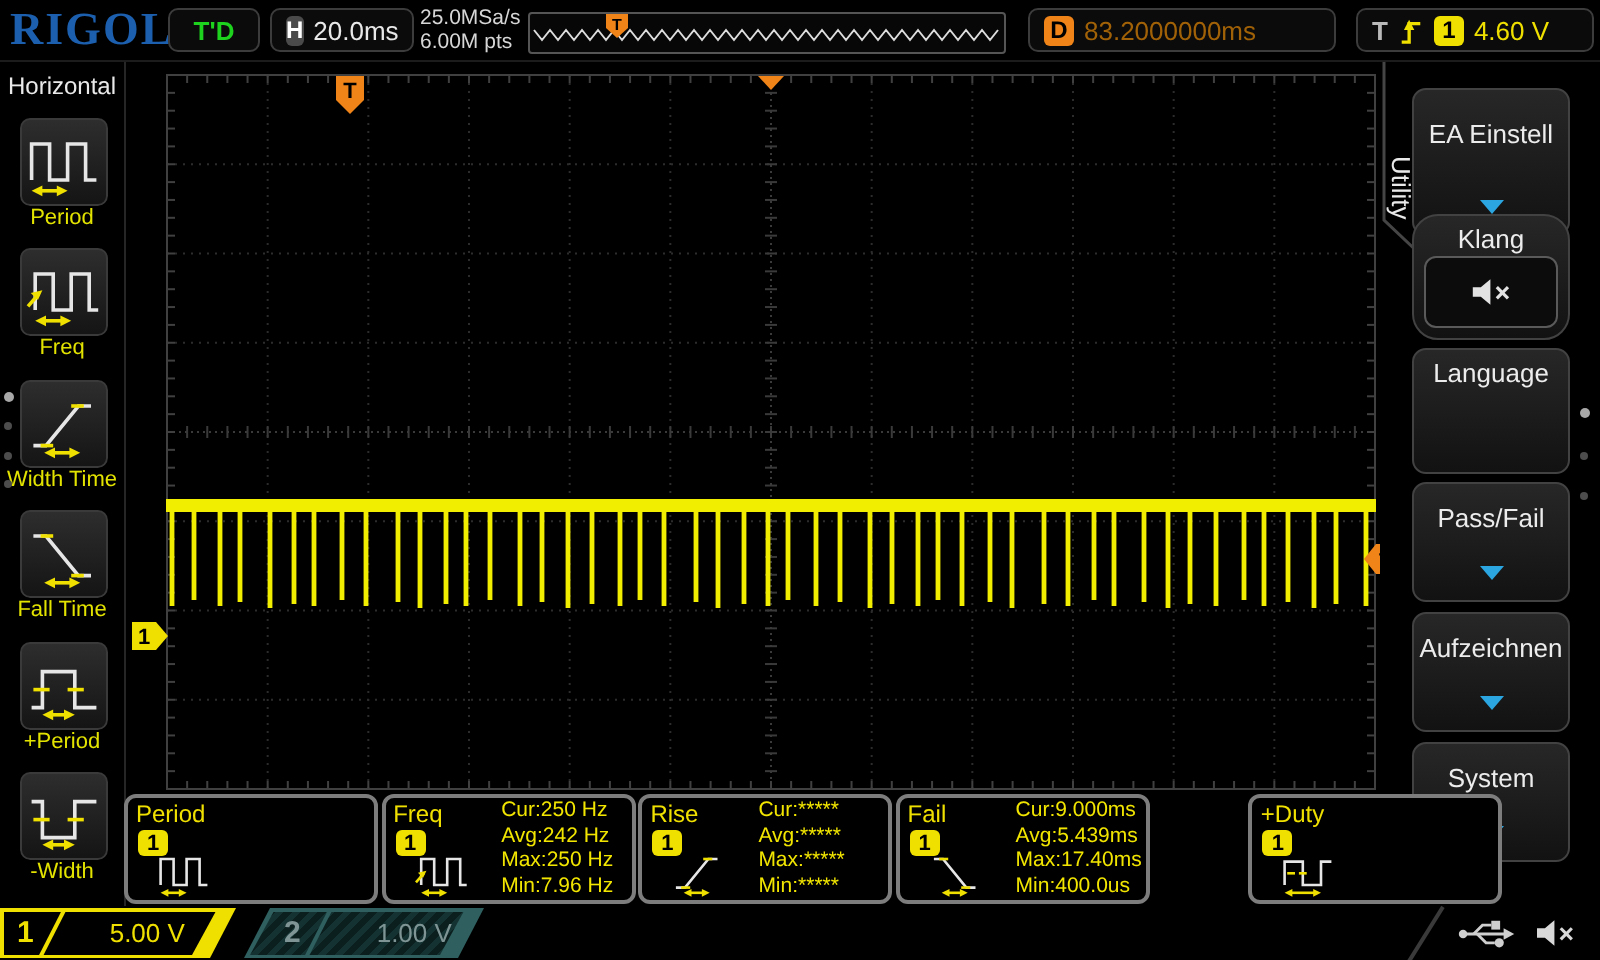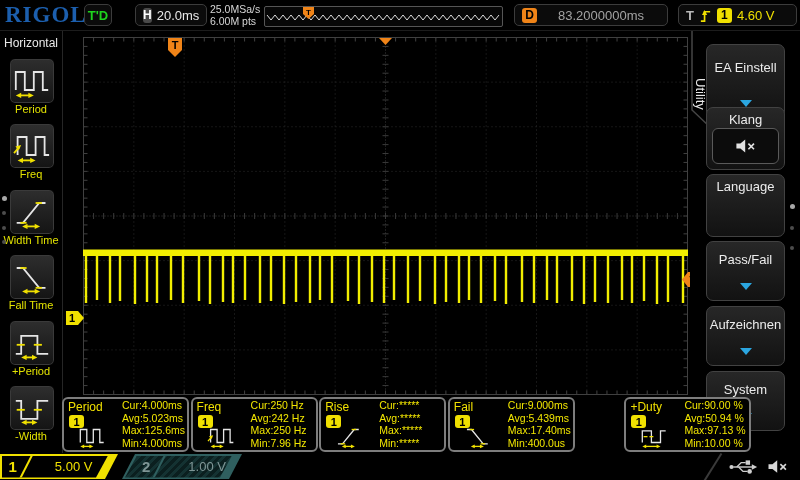--- a/index.html
+++ b/index.html
@@ -5,32 +5,32 @@
   html,body{margin:0;padding:0;background:#000;}
   .page{position:relative;width:800px;height:480px;background:#000;overflow:hidden;
         font-family:"Liberation Sans", sans-serif;color:#e8e8e8;}
   svg{display:block}
   
   #topbar{position:absolute;left:0;top:0;width:800px;height:30px;background:#000;border-bottom:1px solid #1c1c1c;z-index:30;}
   #logo{position:absolute;left:5px;top:2px;font-family:"Liberation Serif",serif;font-weight:bold;
         font-size:23px;color:#1c5fae;letter-spacing:1px;}
   .pill{position:absolute;top:4px;height:22px;box-sizing:border-box;background:#0b0b0b;border:1px solid #3c3c3c;
         border-radius:5px;display:flex;align-items:center;gap:5px;padding:0 7px;font-size:13px;}
-  #trig-status{left:84px;width:28px;justify-content:center;color:#1ed31e;font-weight:bold;}
+  #trig-status{left:84px;width:46px;justify-content:center;color:#1ed31e;font-weight:bold;}
   #h-pill{left:135px;width:72px;}
   .sqbadge{display:inline-flex;align-items:center;justify-content:center;width:15px;height:15px;border-radius:3px;
         font-weight:bold;font-size:12px;}
   .hbadge{background:#4a4a4a;color:#fff;}
   .dbadge{background:#f08418;color:#000;}
   .ybadge{background:#f0e000;color:#000;}
   #rate-block{position:absolute;left:210px;top:3px;font-size:10.5px;line-height:12px;color:#d6d6d6;}
   #preview{position:absolute;left:264px;top:6px;width:237px;height:19px;background:#070707;
         border:1px solid #555;border-radius:2px;}
   #d-pill{left:514px;width:154px;}
-  #d-pill .val{flex:1;text-align:center;color:#a3a3a3;}
+  #d-pill .val{flex:1;color:#a16207;}
   #t-pill{left:678px;width:119px;}
   #t-pill .tlet{color:#b9b9b9;font-weight:bold;}
   #t-pill .val{color:#f0e000;}
   
   #left-sidebar{position:absolute;left:0;top:30px;width:62px;height:423px;background:#000;
         border-right:1px solid #262626;z-index:20;}
   #left-title{position:absolute;left:0;top:6px;width:62px;text-align:center;color:#e9e9e9;font-size:12px;}
   .side-btn{position:absolute;left:9px;width:44px;height:44px;border-radius:6px;
         background:linear-gradient(#2e2e2e,#141414);border:1px solid #000;
         box-shadow:inset 0 0 0 1px #3a3a3a;display:flex;align-items:center;justify-content:center;}
@@ -535,21 +535,21 @@
   <div id="right-sidebar">
     <svg width="30" height="104" viewBox="0 0 30 104" style="position:absolute;left:-8px;top:0;">
       <path d="M10,0 V80 L29,98" stroke="#454545" fill="none" stroke-width="1.5"></path>
     </svg>
     <div id="utility-tab">Utility</div>
     <div id="right-items">
         <div class="rbtn" style="top: 14px; height: 74px;">
           <div class="rlabel center-label">EA Einstell</div>
                  <div class="tri-down"></div>
         </div>
-        <div class="rbtn" style="top: 77px; height: 63px;">
+        <div class="rbtn" style="top: 77px; height: 63px; border-radius: 13px;">
           <div class="rlabel">Klang</div>
                  <div class="sub">
             <svg width="24" height="20" viewBox="0 0 30 24">
   <polygon points="3,9 8,9 14,4 14,20 8,15 3,15" fill="#e2e2e2"></polygon>
   <line x1="18" y1="9" x2="25" y2="16" stroke="#e2e2e2" stroke-width="2"></line>
   <line x1="25" y1="9" x2="18" y2="16" stroke="#e2e2e2" stroke-width="2"></line>
             </svg>
           </div>
         </div>
         <div class="rbtn" style="top: 144px; height: 63px;">
@@ -582,26 +582,20 @@
     <div class="mglyph">
           <svg width="40" height="26" viewBox="0 0 44 40" style="overflow:visible">
             <g style="fill:none">
               <path stroke="#e6e6e6" stroke-width="2" fill="none" d="M4,30 V10 H14 V30 H24 V10 H34 V30 H40"></path>
               <line stroke="#f0e000" stroke-width="2" x1="8" y1="36" x2="20" y2="36"></line>
               <path fill="#f0e000" d="M4,36 l6,-3 v6 z"></path>
               <path fill="#f0e000" d="M24,36 l-6,-3 v6 z"></path>
             </g>
           </svg>
         </div>
-    <div class="mvals">
-          <div>Cur:4.000ms</div>
-          <div>Avg:5.023ms</div>
-          <div>Max:125.6ms</div>
-          <div>Min:4.000ms</div>
-        </div>
       </div>
       <div class="mpanel" style="left: 190.6px;">
         <div class="mtitle">Freq</div>
     <div class="mbadge">1</div>
     <div class="mglyph">
           <svg width="40" height="26" viewBox="0 0 44 40" style="overflow:visible">
             <g style="fill:none">
               <path stroke="#e6e6e6" stroke-width="2" fill="none" d="M6,30 V10 H16 V30 H26 V10 H36 V30 H41"></path>
               <line stroke="#f0e000" stroke-width="2" x1="2" y1="28" x2="8" y2="21"></line>
               <path fill="#f0e000" d="M10,19 l-6.5,1.5 4,4 z"></path>
@@ -669,26 +663,20 @@
           <svg width="40" height="26" viewBox="0 0 44 40" style="overflow:visible">
             <g style="fill:none">
               <path stroke="#e6e6e6" stroke-width="2" fill="none" d="M4,30 V12 H18 V30 H32 V12 H40"></path>
               <line stroke="#f0e000" stroke-width="2" x1="6" y1="21" x2="12" y2="21"></line>
               <line stroke="#f0e000" stroke-width="2" x1="15" y1="21" x2="21" y2="21"></line>
               <line stroke="#f0e000" stroke-width="2" x1="8" y1="36" x2="28" y2="36"></line>
               <path fill="#f0e000" d="M4,36 l6,-3 v6 z"></path>
               <path fill="#f0e000" d="M32,36 l-6,-3 v6 z"></path>
             </g>
           </svg>
-        </div>
-    <div class="mvals">
-          <div>Cur:90.00 %</div>
-          <div>Avg:50.94 %</div>
-          <div>Max:97.13 %</div>
-          <div>Min:10.00 %</div>
         </div>
       </div>
     </div>
 
   <div id="bottom-bar">
     <div id="channels">
         <div class="ch" style="left: 0px; width: 118px; background: rgb(240, 224, 0); clip-path: polygon(0px 0px, 100% 0px, calc(100% - 13px) 100%, 0px 100%);">
           <div class="inner" style="inset: 1.5px 10px 1.5px 1.5px; background: rgb(0, 0, 0); clip-path: polygon(0px 0px, 100% 0px, calc(100% - 12px) 100%, 0px 100%);">
             <span class="chnum" style="color:#f0e000;">1</span>
     <span class="chslash" style="background:#f0e000"></span>

